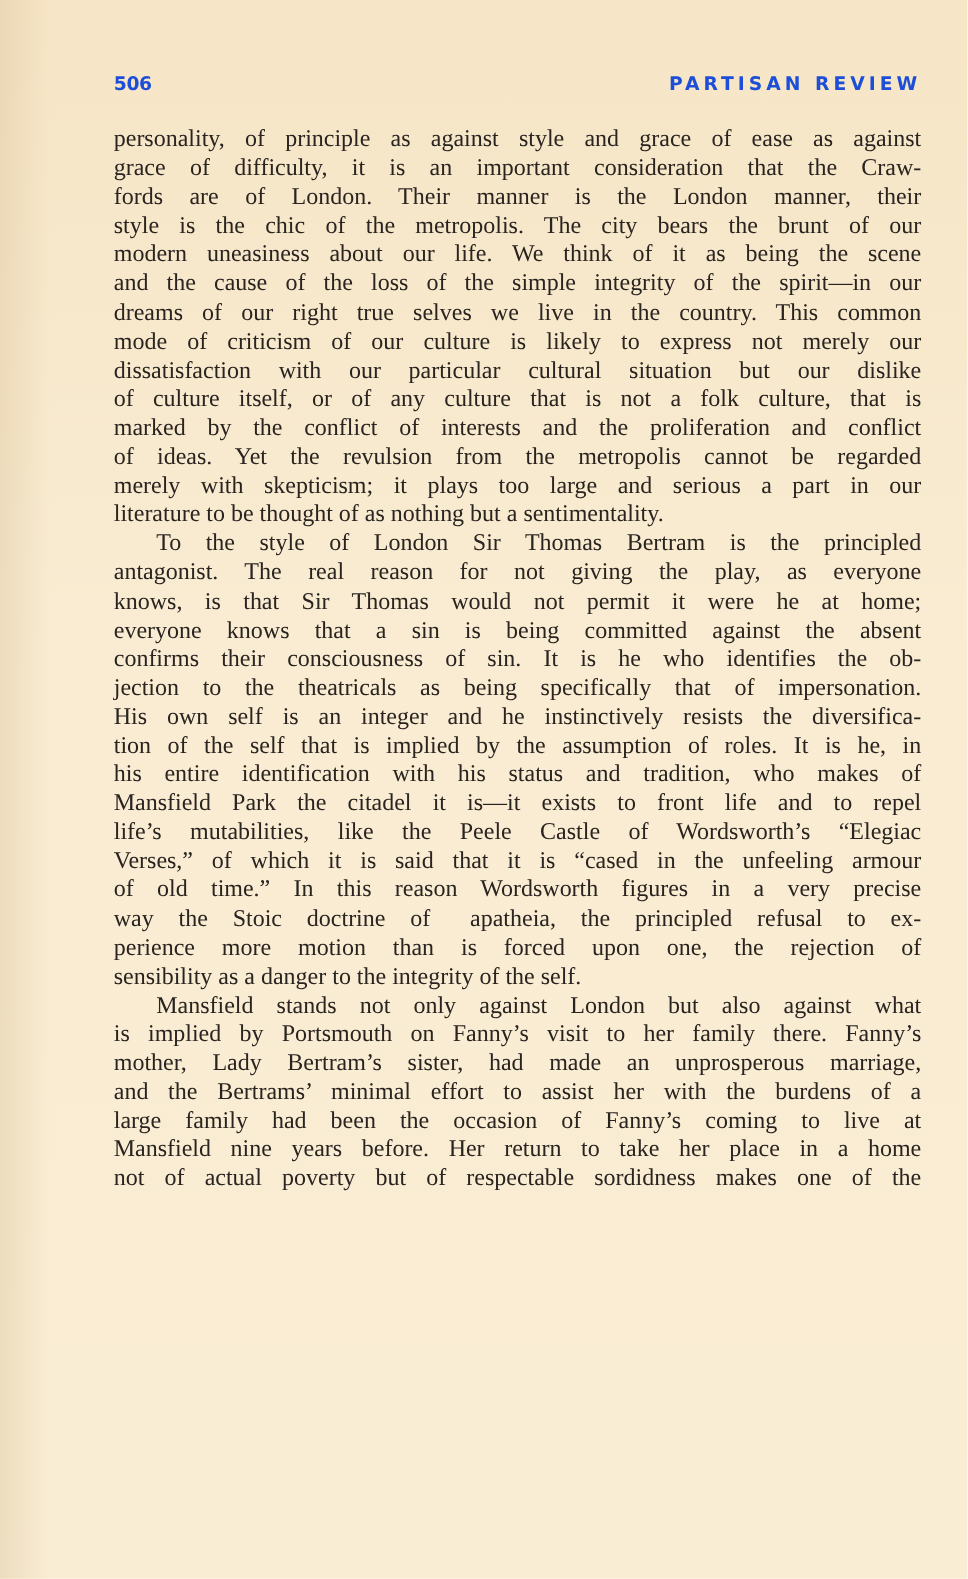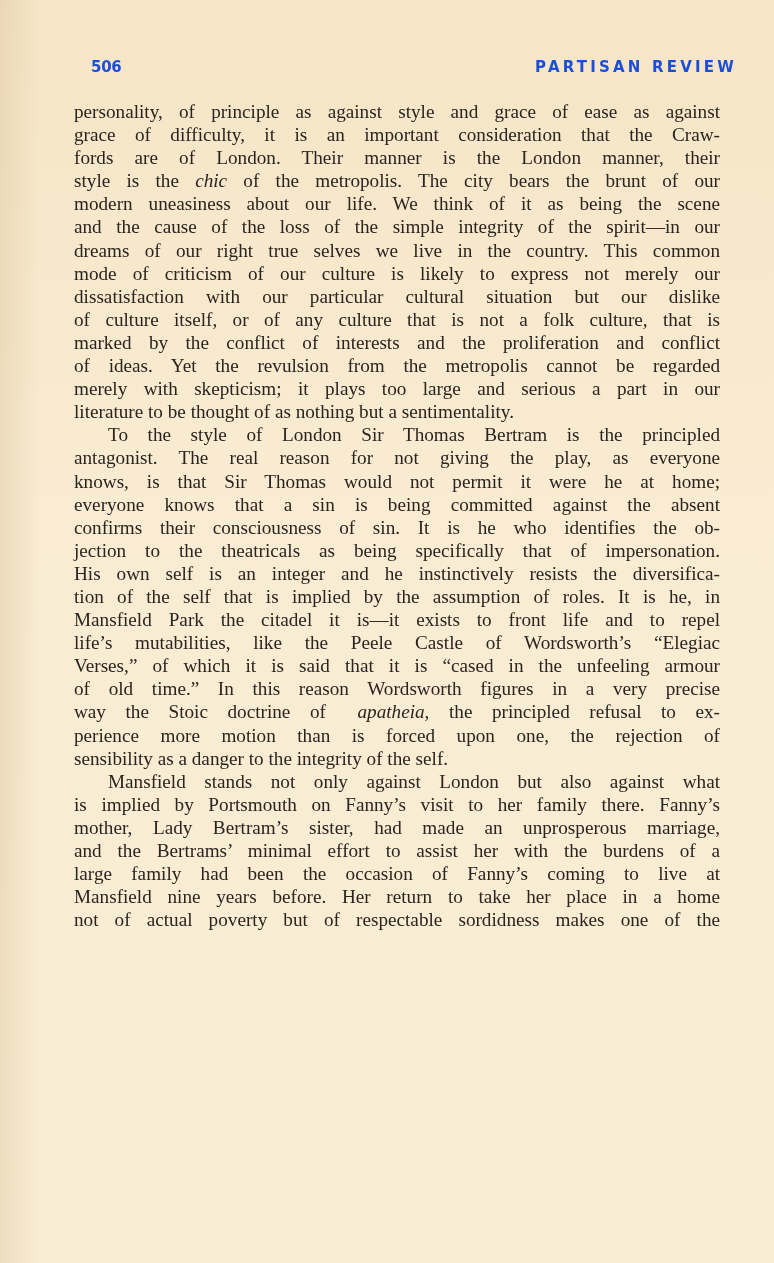--- a/index.html
+++ b/index.html
@@ -40,40 +40,39 @@
       font-size: 15px;
       letter-spacing: -0.3px;
     }
     .journal-title {
       font-size: 15px;
       letter-spacing: 3.2px;
     }
     .body-text {
       position: absolute;
       top: 100px;
-      left: 74px;
+      left: 91px;
       width: 646px;
     }
     .line {
       height: 23.1px;
       line-height: 23.1px;
       font-size: 19.2px;
       white-space: nowrap;
       text-align: justify;
       text-align-last: justify;
       overflow: visible;
     }
     .line.last {
       text-align-last: left;
     }
     .line.indent {
       padding-left: 34px;
     }
     .line .it {
-      font-style: italic;
     }
   </style>
 </head>
 <body>
 
 <div class="page-shade"></div>
 
 <div class="running-head">
   <span class="page-number">506</span>
   <span class="journal-title">PARTISAN REVIEW</span>
@@ -95,20 +94,21 @@
     <div class="line">merely with skepticism; it plays too large and serious a part in our</div>
     <div class="line last">literature to be thought of as nothing but a sentimentality.</div>
     <div class="line indent">To the style of London Sir Thomas Bertram is the principled</div>
     <div class="line">antagonist. The real reason for not giving the play, as everyone</div>
     <div class="line">knows, is that Sir Thomas would not permit it were he at home;</div>
     <div class="line">everyone knows that a sin is being committed against the absent</div>
     <div class="line">confirms their consciousness of sin. It is he who identifies the ob-</div>
     <div class="line">jection to the theatricals as being specifically that of impersonation.</div>
     <div class="line">His own self is an integer and he instinctively resists the diversifica-</div>
     <div class="line">tion of the self that is implied by the assumption of roles. It is he, in</div>
+    <div class="line">his entire identification with his status and tradition, who makes of</div>
     <div class="line">Mansfield Park the citadel it is—it exists to front life and to repel</div>
     <div class="line">life’s mutabilities, like the Peele Castle of Wordsworth’s “Elegiac</div>
     <div class="line">Verses,” of which it is said that it is “cased in the unfeeling armour</div>
     <div class="line">of old time.” In this reason Wordsworth figures in a very precise</div>
     <div class="line"><span style="white-space: pre;">way the Stoic doctrine of </span><span class="it" style="white-space: pre; margin-left: 12px;">apatheia,</span><span style="white-space: pre;"> the principled refusal to ex-</span></div>
     <div class="line">perience more motion than is forced upon one, the rejection of</div>
     <div class="line last">sensibility as a danger to the integrity of the self.</div>
     <div class="line indent">Mansfield stands not only against London but also against what</div>
     <div class="line">is implied by Portsmouth on Fanny’s visit to her family there. Fanny’s</div>
     <div class="line">mother, Lady Bertram’s sister, had made an unprosperous marriage,</div>

